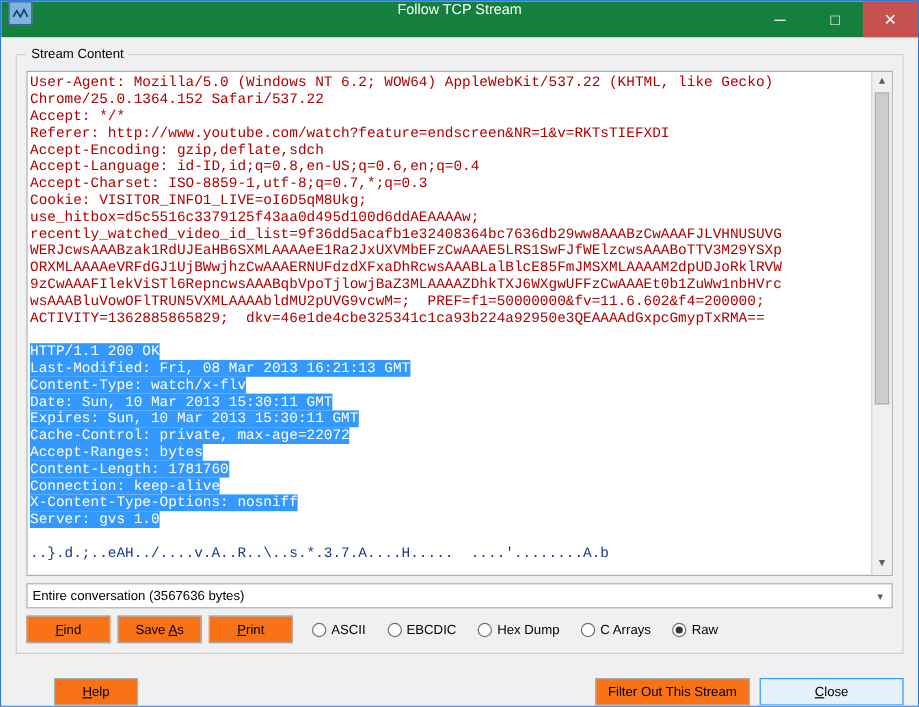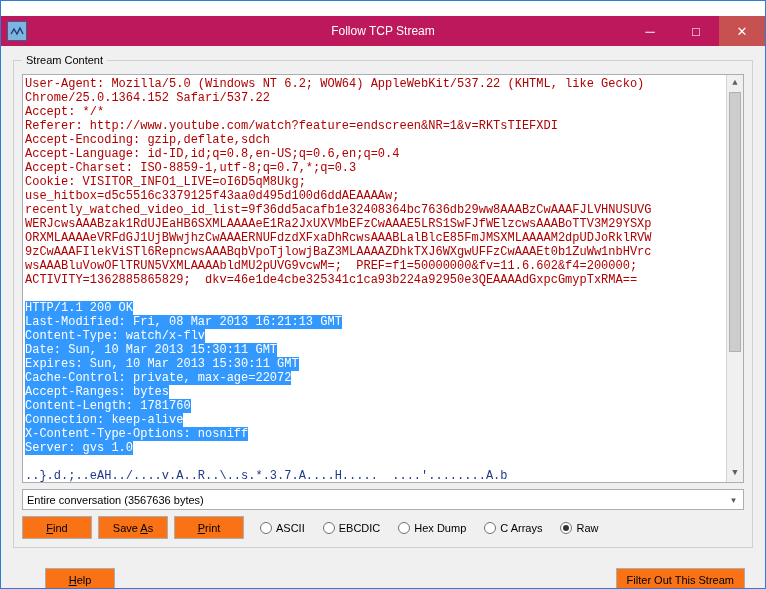--- a/index.html
+++ b/index.html
@@ -8,26 +8,25 @@
     font-family: "Segoe UI", Tahoma, sans-serif;
     font-size: 11px;
     background: #fff;
     width: 766px;
     height: 589px;
     overflow: hidden;
     border: 1px solid #2e7cd6;
   }
   .titlebar {
     height: 30px;
-    background: #be185d;
+    background: #15803d;
     color: #fff;
     display: flex;
-    align-items: center;
+    align-items: flex-start;
     position: relative;
-    margin-top: 15px;
   }
   .titlebar .appicon {
     width: 20px; height: 20px;
     margin-left: 6px;
     background: #7fb3e0;
     border: 1px solid #3a5f8a;
     display: flex;
     align-items: center;
     justify-content: center;
   }
@@ -46,21 +45,21 @@
   .winbtn {
     width: 46px;
     display: flex;
     align-items: center;
     justify-content: center;
     color: #fff;
     font-size: 13px;
   }
   .winbtn.close { background: #c75050; color:#fff; }
   .clientarea {
-    padding: 8px 12px 12px 12px;
+    padding: 8px 12px 0 12px;
     background: #f0f0f0;
     height: calc(100% - 30px);
     display: flex;
     flex-direction: column;
   }
   fieldset.stream {
     border: 1px solid #d0d0d0;
     margin: 0 0 6px 0;
     padding: 8px;
     flex: 1;
@@ -256,14 +255,15 @@
           </label>
       </div>
     </div>
   </fieldset>
 
   <div class="bottomrow">
     <button class="btn"><span class="underline-key">H</span>elp</button>
     <div class="spacer"></div>
     <button class="btn wide">Filter Out This Stream</button>
     <div style="width:8px"></div>
+    <button class="btn wide default"><span class="underline-key">C</span>lose</button>
   </div>
 </div>
 
 </body></html>

